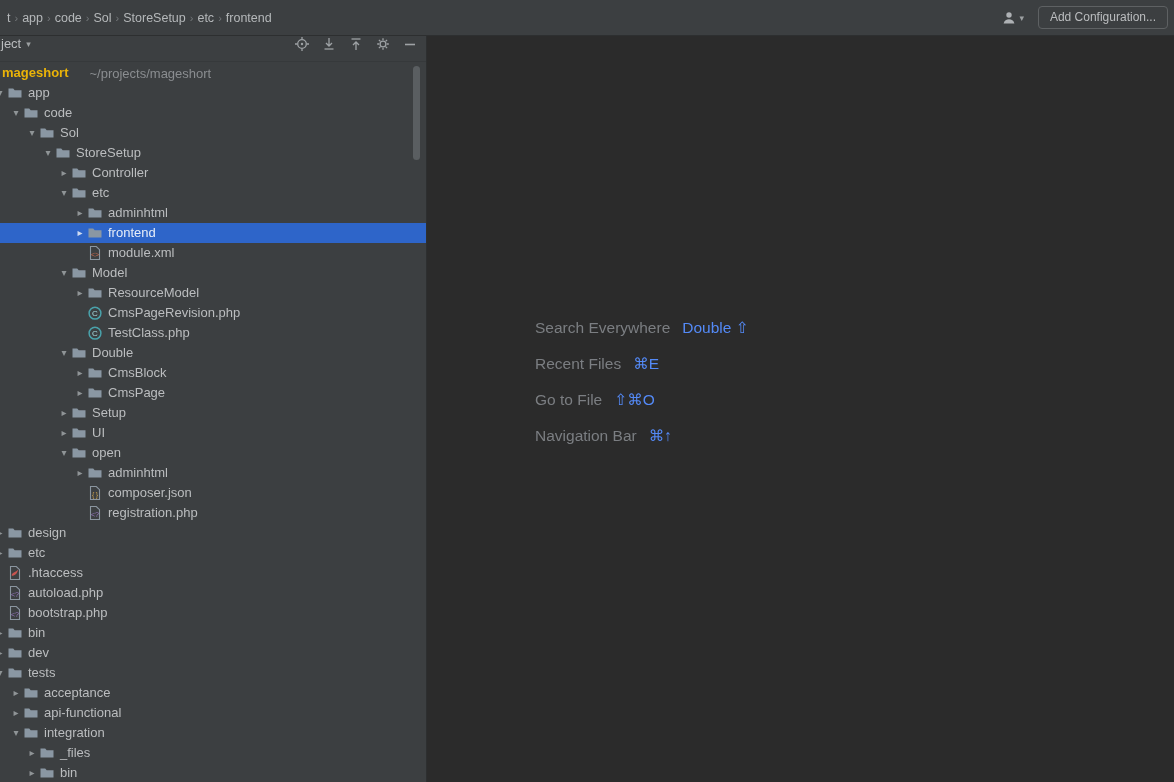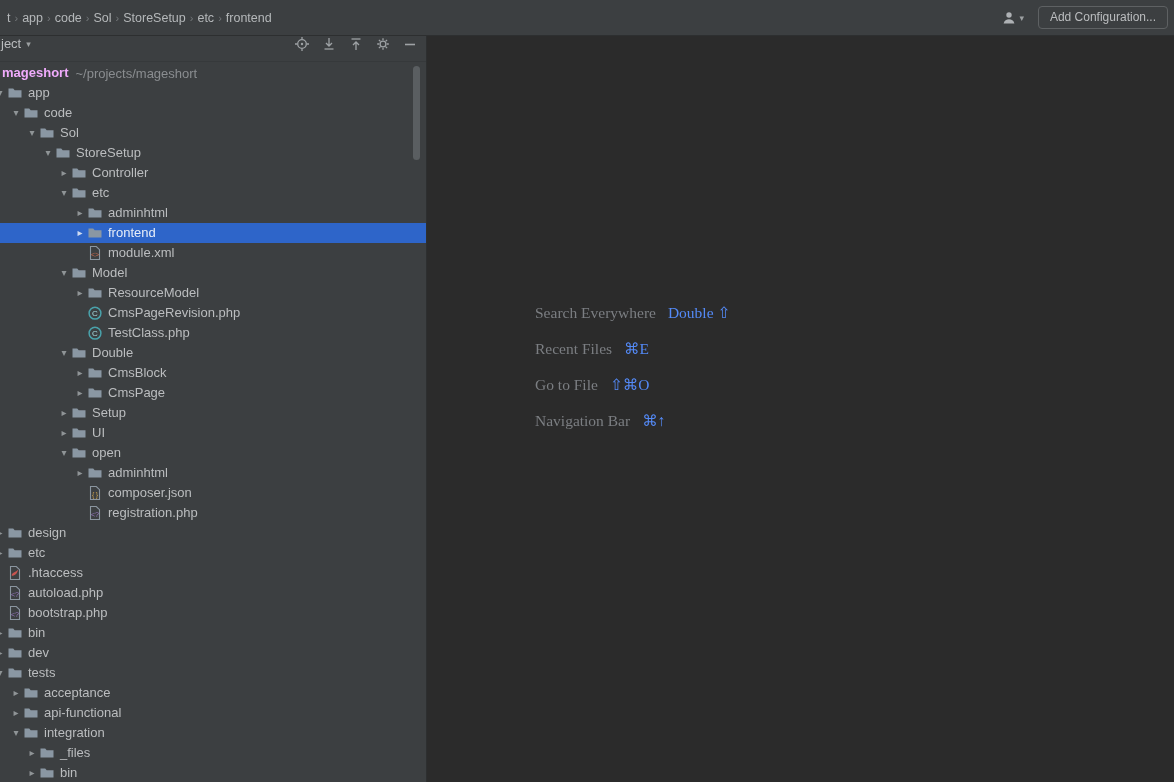--- a/index.html
+++ b/index.html
@@ -34,29 +34,29 @@
 
   .tree { flex:1; overflow:hidden; padding-top:1px; font-size:13px; color:#bbbdbf; }
   .row { height:20px; display:flex; align-items:center; white-space:nowrap; width:100%; }
   .row.selected { background:var(--sel-blue,#2e65c9); color:#e6edf8; }
   .chev { width:14px; flex:0 0 14px; text-align:center; font-size:10px; color:#8f9496; line-height:20px; }
   .row.selected .chev { color:#cfdcf2; }
   .icon { width:16px; height:16px; flex:0 0 16px; margin-right:5px; display:inline-flex;
           align-items:center; justify-content:center; }
   .label { line-height:20px; }
   .row.root { padding-left:2px; }
-  .row.root .label { font-weight:bold; color:#f0abfc; }
-  .row.root .path { color:#8a8d90; margin-left:7px; }
+  .row.root .label { font-weight:bold; color:#eab308; }
+  .row.root .path { color:#8a8d90; margin-left:21px; }
 
   .scroll-thumb { position:absolute; right:6px; top:30px; width:7px; height:94px;
                   background:#5d6265; border-radius:4px; opacity:.9; }
 
   
   .editor { flex:1; position:relative; background:#2b2b2b; }
-  .shortcuts { position:absolute; left:108px; top:259px;font-family:Liberation Serif, serif; }
+  .shortcuts { position:absolute; left:108px; top:274px; }
   .shortcut-line { height:36px; display:flex; align-items:center; gap:12px;
                    font-size:15.5px; color:#7b7e82; }
   .keys { color:var(--accent-blue,#548af7); }
 </style>
 </head>
 <body>
 
 <div class="app">
 
   <header class="topbar">

